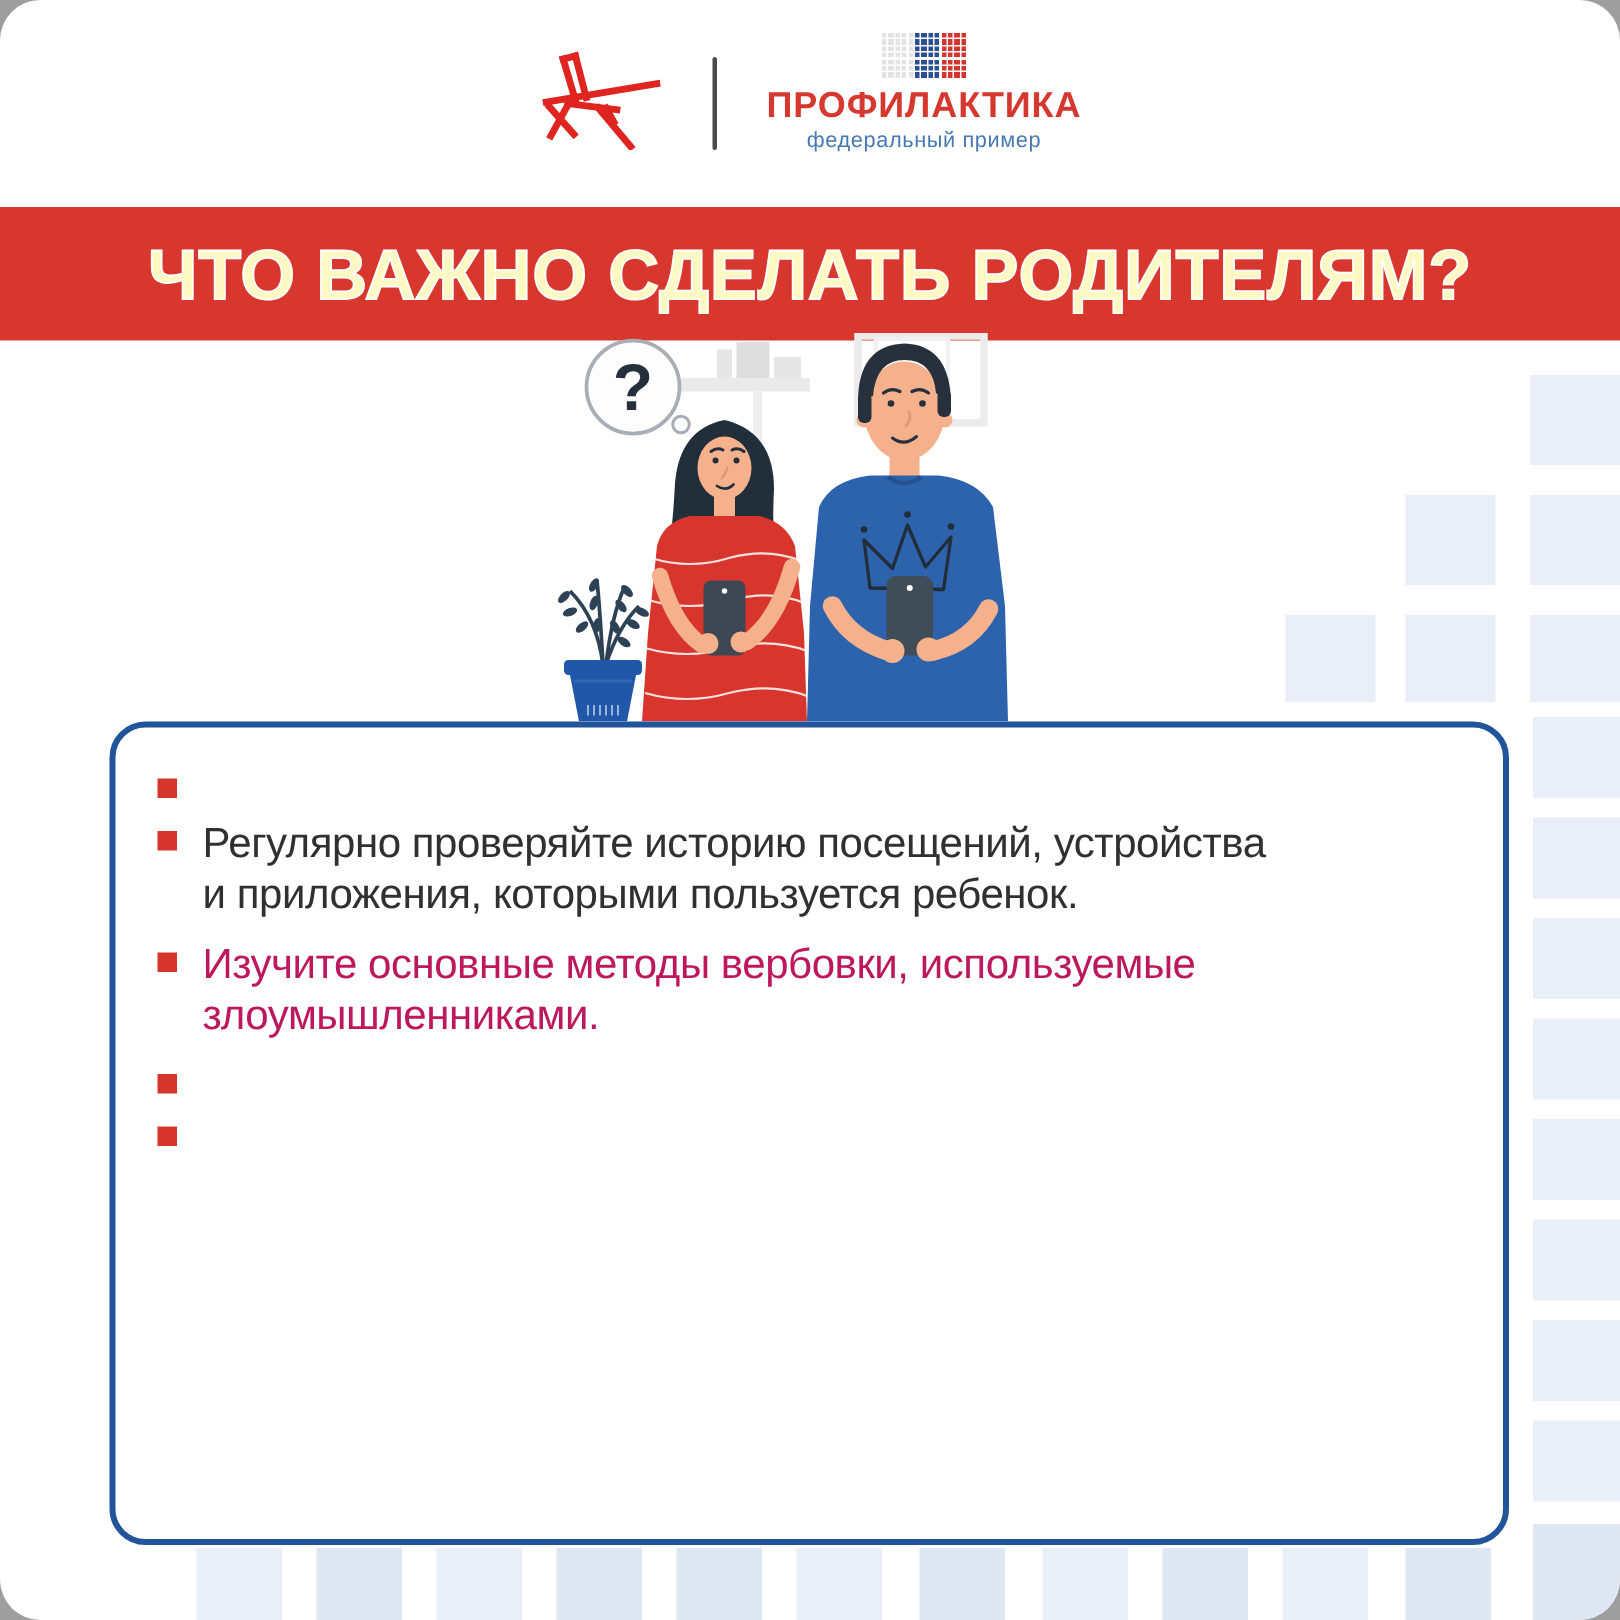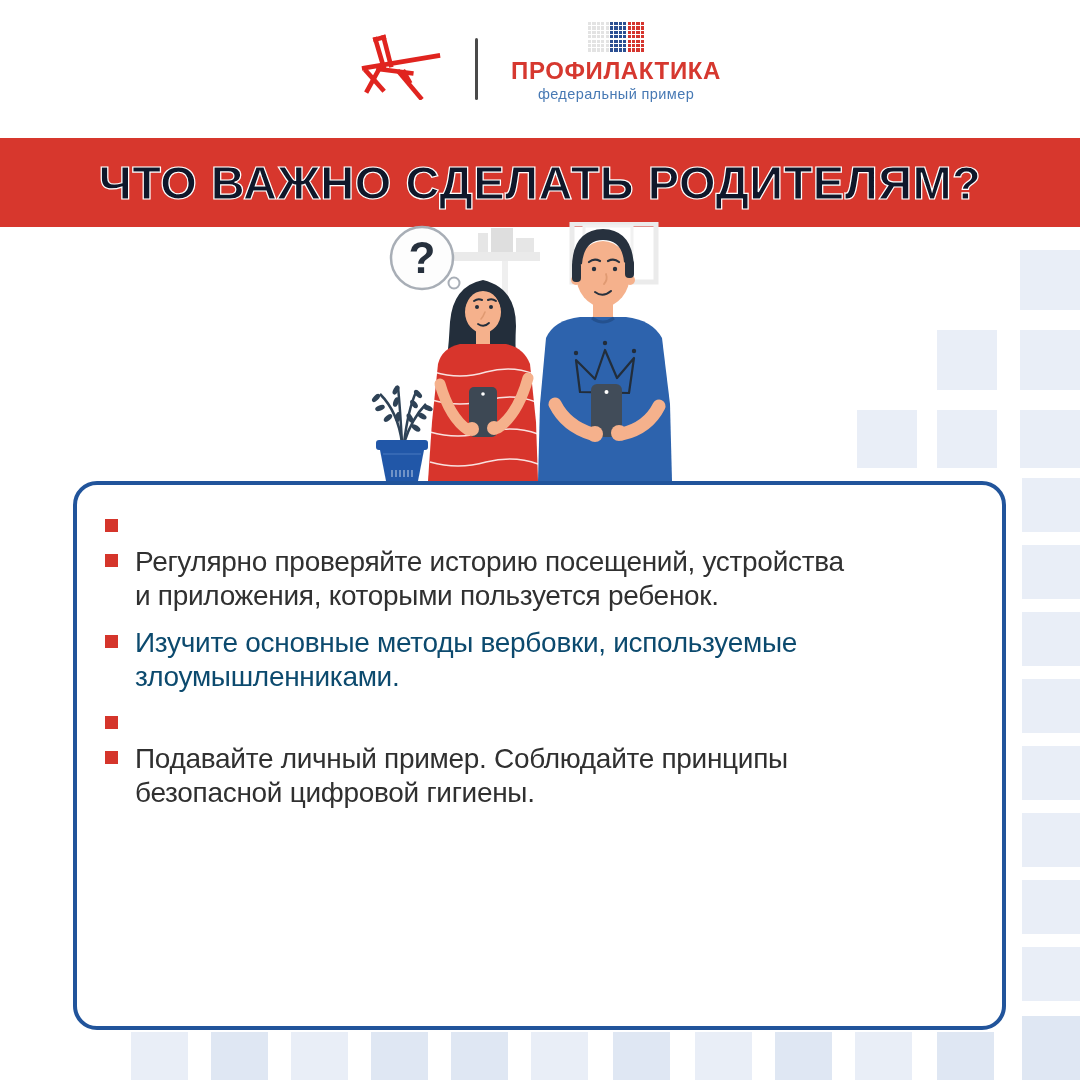--- a/index.html
+++ b/index.html
@@ -1,19 +1,20 @@
 <!DOCTYPE html>
 <html><head>
 <meta charset="utf-8">
 <style>
   html,body{margin:0;padding:0;background:#9e9e9e;}
   #stage{
     position:relative;width:1080px;height:1080px;background:#ffffff;
     overflow:hidden;font-family:"Liberation Sans","DejaVu Sans",sans-serif;
     margin:0 auto;
+    border-radius:27px;
   }
   
   .bg-square{position:absolute;}
   
   #chair-logo{position:absolute;left:356px;top:32px;width:88px;height:68px;}
   #logo-divider{position:absolute;left:475px;top:38px;width:3px;height:62px;border-radius:2px;}
   #brand-block{position:absolute;left:506px;top:22px;width:220px;text-align:center;}
   #brand-grid{display:grid;grid-template-columns:repeat(13,3.3px);grid-auto-rows:3.3px;gap:1.1px;justify-content:center;margin:0 auto;}
   #brand-grid div{width:3.3px;height:3.3px;}
   #brand-title{font-size:24px;font-weight:700;letter-spacing:.6px;margin-top:7px;line-height:1;}
@@ -190,21 +191,21 @@
         <div style="background: rgb(213, 53, 46);"></div>
         <div style="background: rgb(213, 53, 46);"></div>
         <div style="background: rgb(213, 53, 46);"></div>
         <div style="background: rgb(213, 53, 46);"></div>
       </div>
     <div id="brand-title" style="color: rgb(214, 56, 47);">ПРОФИЛАКТИКА</div>
     <div id="brand-subtitle" style="color: rgb(71, 121, 180);">федеральный пример</div>
   </div>
 
   <div id="banner" style="background: rgb(215, 55, 45);">
-    <h1 style="color: #0f172a;">ЧТО ВАЖНО СДЕЛАТЬ РОДИТЕЛЯМ?</h1>
+    <h1 style="color: #fef9c3;">ЧТО ВАЖНО СДЕЛАТЬ РОДИТЕЛЯМ?</h1>
   </div>
 
   <svg id="illustration" viewBox="0 0 380 259">
 
     <g>
       <rect x="128" y="11" width="10" height="19" fill="#e6e6e6"></rect>
       <rect x="141" y="6" width="22" height="24" fill="#dedede"></rect>
       <rect x="166" y="16" width="18" height="14" fill="#e6e6e6"></rect>
       <rect x="104" y="30" width="86" height="9" fill="#eaeaea"></rect>
       <rect x="152" y="39" width="6" height="38" fill="#efefef"></rect>
@@ -312,27 +313,25 @@
         <li>
           <span class="bullet" style="background: rgb(213, 53, 43);"></span>
         </li>
         <li>
           <span class="bullet" style="background: rgb(213, 53, 43);"></span>
           <span class="item-text" style="color: rgb(48, 48, 48);">Регулярно проверяйте историю посещений, устройства
 и приложения, которыми пользуется ребенок.</span>
         </li>
         <li>
           <span class="bullet" style="background: rgb(213, 53, 43);"></span>
-          <span class="item-text" style="color: #0c4a6e;">Изучите основные методы вербовки, используемые
+          <span class="item-text" style="color: #be185d;">Изучите основные методы вербовки, используемые
 злоумышленниками.</span>
         </li>
         <li>
           <span class="bullet" style="background: rgb(213, 53, 43);"></span>
         </li>
         <li>
           <span class="bullet" style="background: rgb(213, 53, 43);"></span>
-          <span class="item-text" style="color: rgb(48, 48, 48);">Подавайте личный пример. Соблюдайте принципы
-безопасной цифровой гигиены.</span>
         </li>
       </ul>
   </div>
 
 </div>
 
 </body></html>

